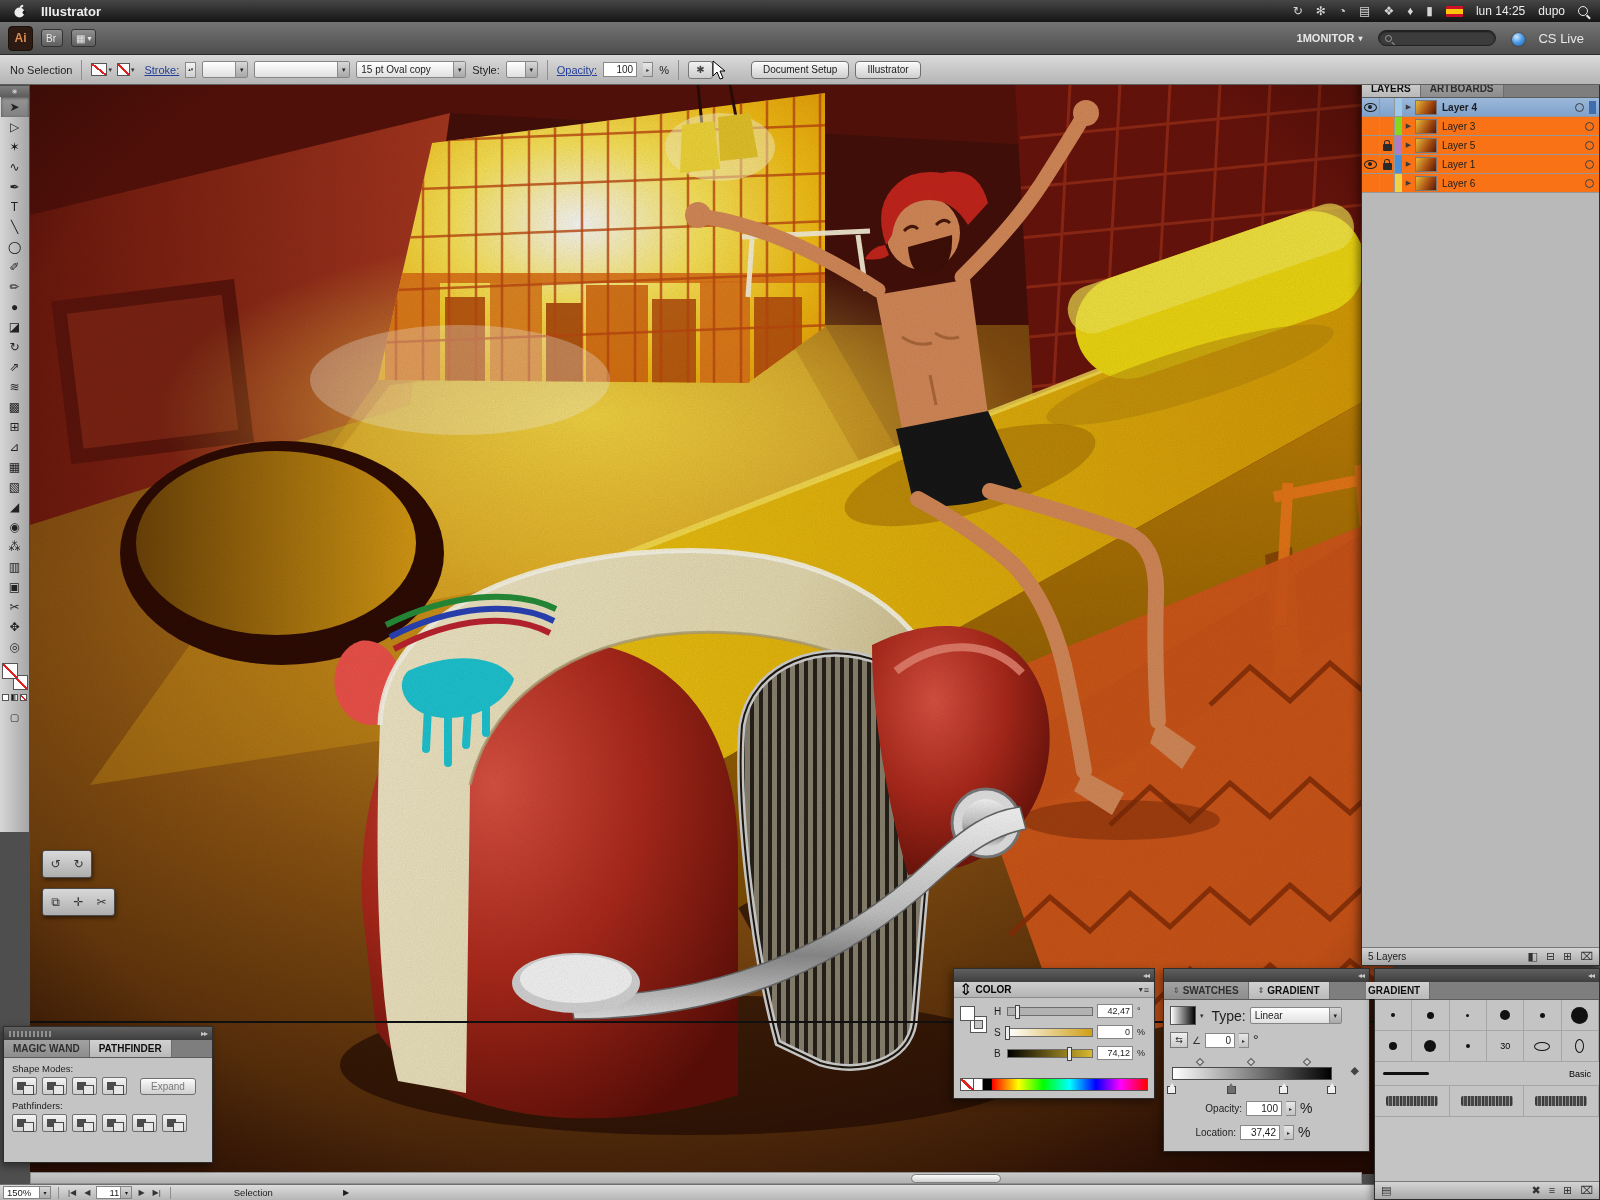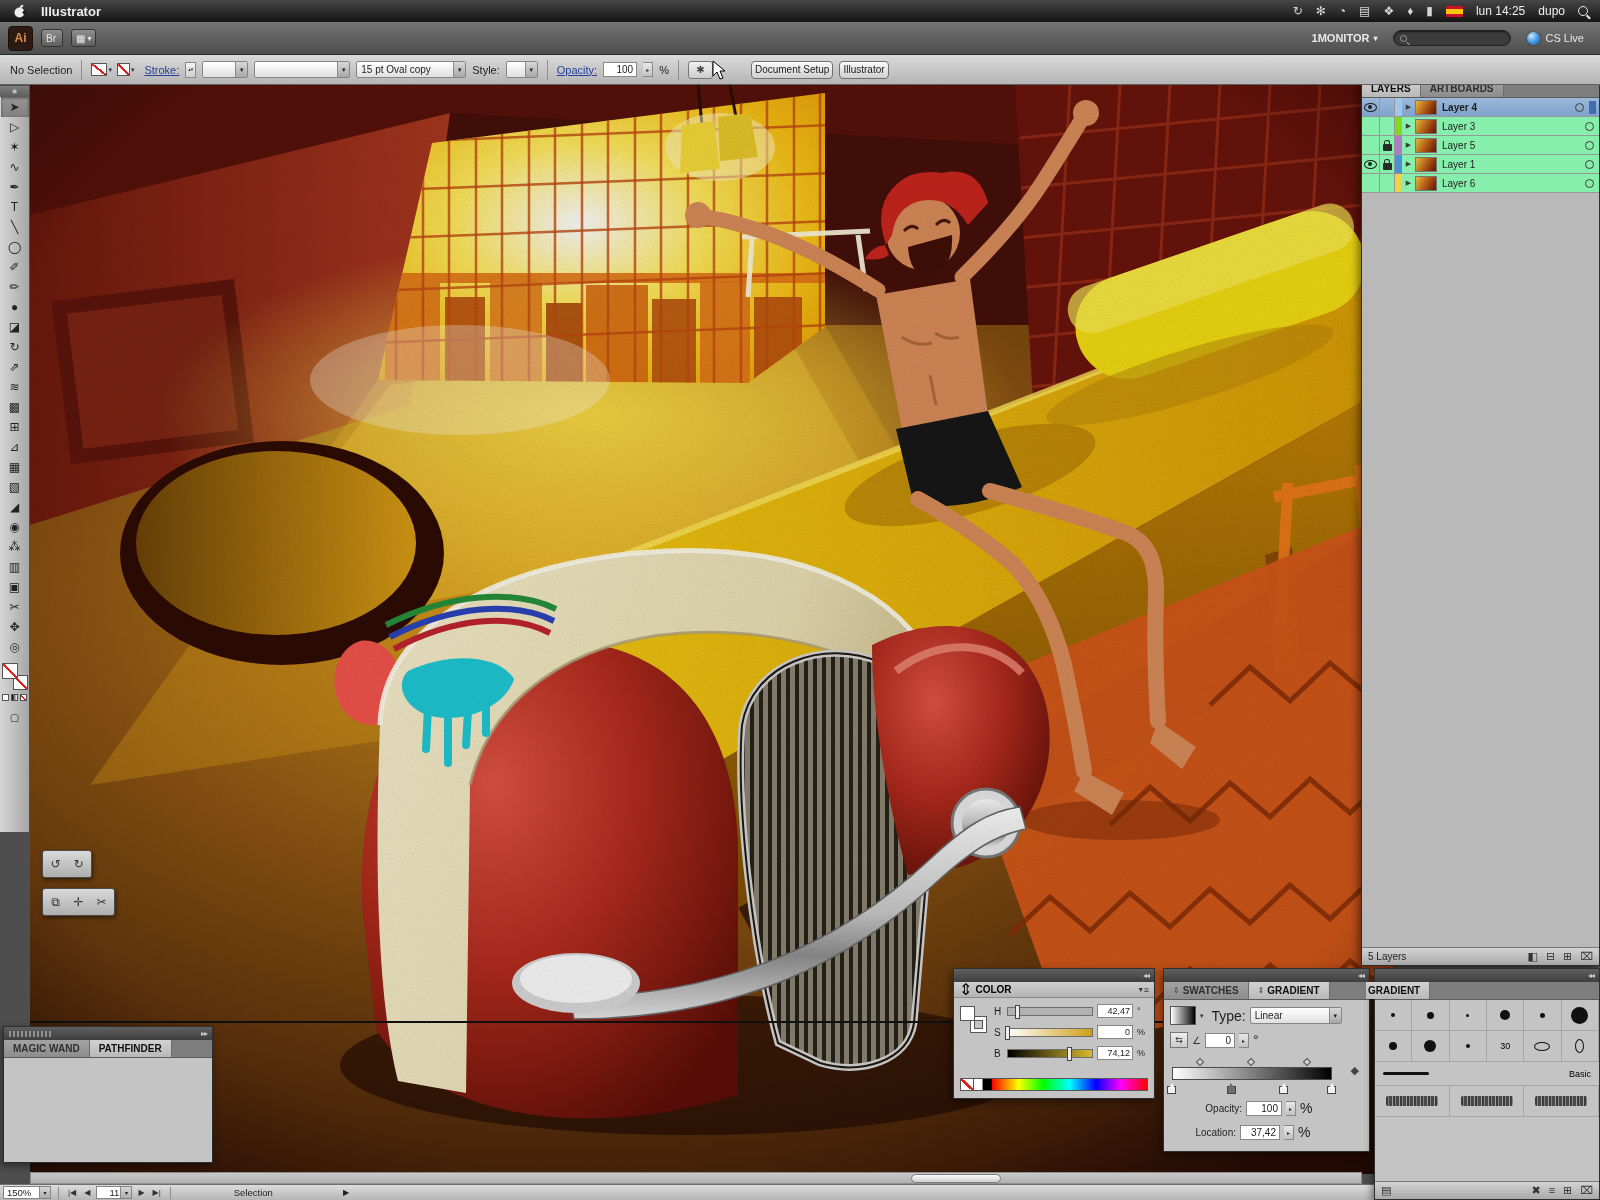--- a/index.html
+++ b/index.html
@@ -22,21 +22,21 @@
 
 #appbar{position:absolute;left:0;top:22px;width:1600px;height:33px;background:linear-gradient(#747474,#4d4d4d);border-bottom:1px solid #292929;display:flex;align-items:center;padding:0 8px;gap:8px;z-index:20}
 .ai-logo{width:25px;height:25px;background:#2d1a12;border:1px solid #17100b;border-radius:4px;color:#d98e4f;font-size:12px;font-weight:bold;display:flex;align-items:center;justify-content:center}
 .mini-btn{height:18px;min-width:22px;padding:0 4px;background:linear-gradient(#909090,#5e5e5e);border:1px solid #333;border-radius:3px;color:#e8e8e8;font-size:10px;display:inline-flex;align-items:center;gap:2px}
 .ab-right{margin-left:auto;display:flex;align-items:center;gap:16px;padding-right:8px}
 .ws-btn{background:none;border:none;color:#e8e8e8;font-size:11px;font-weight:bold;display:flex;align-items:center;gap:4px}
 .caret{font-size:8px}
 .searchbox{width:118px;height:16px;background:#3c3c3c;border:1px solid #222;border-radius:8px;display:flex;align-items:center;padding:0 6px;box-shadow:inset 0 1px 2px rgba(0,0,0,.6)}
 .mag{width:7px;height:7px;border:1.4px solid #9a9a9a;border-radius:50%;position:relative;display:inline-block}
 .mag::after{content:"";position:absolute;width:4px;height:1.4px;background:#9a9a9a;transform:rotate(45deg);left:5px;top:7px}
-.cs-live{background:none;border:none;color:#e8e8e8;font-size:11px;display:flex;align-items:center;gap:5px}
+.cs-live{background:none;border:none;color:#e8e8e8;font-size:13px;display:flex;align-items:flex-end;gap:13px}
 .ball{width:13px;height:13px;border-radius:50%;background:radial-gradient(circle at 35% 30%,#cfe8ff,#4f9fe8 45%,#1857a8);box-shadow:0 0 2px rgba(0,0,0,.6)}
 
 
 #controlbar{position:absolute;left:0;top:55px;width:1600px;height:30px;background:linear-gradient(#dadada,#b5b5b5);border-bottom:1px solid #5f5f5f;display:flex;align-items:center;padding:0 10px;gap:6px;font-size:11px;color:#1d1d1d;z-index:20}
 .cb-text{font-size:11px}
 .cb-link{color:#23409a;text-decoration:underline;font-size:11px}
 .sep{width:1px;height:20px;background:#8f8f8f;margin:0 3px}
 .swatch-pair{display:flex;align-items:center;gap:1px}
 .swatch{width:16px;height:13px;background:#fff;border:1px solid #555;position:relative;display:inline-block}
 .swatch.small{width:13px;height:13px}
@@ -44,21 +44,21 @@
 .mini-caret{font-size:7px;color:#333;margin-right:4px}
 .stepper{width:11px;height:16px;border:1px solid #888;background:linear-gradient(#f4f4f4,#cfcfcf);font-size:5px;line-height:5px;display:inline-flex;flex-direction:column;align-items:center;justify-content:center;color:#333}
 .dd{height:17px;background:linear-gradient(#fff,#e0e0e0);border:1px solid #858585;border-radius:2px;display:inline-flex;align-items:center;font-size:10px;position:relative;padding-left:4px}
 .dd .dd-val{white-space:nowrap;overflow:hidden}
 .dd .dd-arr{margin-left:auto;width:12px;align-self:stretch;background:linear-gradient(#d8d8d8,#a8a8a8);border-left:1px solid #8a8a8a;display:flex;align-items:center;justify-content:center;font-size:7px;color:#222}
 .w30{width:32px}.w44{width:46px}.w92{width:92px}.w100{width:96px}.w104{width:110px}
 .field{height:15px;background:#fff;border:1px solid #888;font-size:10px;display:inline-flex;align-items:center;justify-content:flex-end;padding:0 3px}
 .w34{width:34px}
 .spin{width:10px;height:15px;border:1px solid #888;border-left:none;background:linear-gradient(#e8e8e8,#c2c2c2);font-size:6px;display:inline-flex;align-items:center;justify-content:center;color:#333}
 .icon-btn{width:25px;height:18px;border:1px solid #777;border-radius:3px;background:linear-gradient(#f2f2f2,#cdcdcd);font-size:10px;color:#444;display:inline-flex;align-items:center;justify-content:center}
-.push-btn{height:18px;padding:0 3px;border:1px solid #6f6f6f;border-radius:4px;background:linear-gradient(#fbfbfb,#cfcfcf);font-size:10px;color:#1a1a1a;box-shadow:inset 0 1px 0 #fff}
+.push-btn{height:18px;padding:0 11px;border:1px solid #6f6f6f;border-radius:4px;background:linear-gradient(#fbfbfb,#cfcfcf);font-size:10px;color:#1a1a1a;box-shadow:inset 0 1px 0 #fff}
 .spacer26{width:26px;display:inline-block}
 
 
 #toolbar{position:absolute;left:0;top:85px;width:30px;height:748px;background:linear-gradient(90deg,#d6d6d6,#a6a6a6);border:1px solid #4e4e4e;border-left:none;z-index:6;display:flex;flex-direction:column;align-items:center}
 .tb-head{width:100%;height:11px;background:linear-gradient(#7e7e7e,#5c5c5c);color:#cfcfcf;font-size:6px;text-align:center;line-height:11px}
 #tools{display:flex;flex-direction:column;align-items:center;width:100%}
 .tool{width:28px;height:20px;display:flex;align-items:center;justify-content:center;font-size:12px;color:#222}
 .tool.selected{background:linear-gradient(#969696,#808080);box-shadow:inset 0 1px 3px rgba(0,0,0,.45)}
 .fs-widget{position:relative;width:26px;height:27px;margin-top:6px}
 .fs-back{position:absolute;right:0;bottom:0;width:15px;height:15px;background:#fff;border:1px solid #555}
@@ -91,21 +91,21 @@
 .foot-icons{margin-left:auto;display:flex;gap:8px}
 .fico{font-size:11px;color:#333}
 .fpanel{position:absolute;z-index:7;display:flex;flex-direction:column;border:1px solid #2e2e2e;box-shadow:-2px 3px 8px rgba(0,0,0,.45);background:#c4c4c4}
 .ptitle{height:16px;background:linear-gradient(#cecece,#b4b4b4);border-bottom:1px solid #8a8a8a;display:flex;align-items:center;padding:0 5px;gap:3px;flex:0 0 auto}
 .ptitle-text{font-size:10px;font-weight:bold}
 .pmenu{margin-left:auto;font-size:9px;color:#333;display:flex;align-items:center;gap:1px}
 .pbody{flex:1 1 auto;position:relative;font-size:10px;color:#1d1d1d}
 
 
 #layers-panel{position:absolute;left:1361px;top:66px;width:239px;height:900px;z-index:6;display:flex;flex-direction:column;border:1px solid #2e2e2e;box-shadow:-3px 3px 8px rgba(0,0,0,.45);background:#b9b9b9}
-.layer-row{height:19px;display:flex;align-items:center;background:#86efac;border-bottom:1px solid #979797;font-size:10px;color:#1c1c1c}
+.layer-row{height:19px;display:flex;align-items:center;background:#f97316;border-bottom:1px solid #979797;font-size:10px;color:#1c1c1c}
 .layer-row.selected{background:linear-gradient(#9cb8da,#7fa2cb)}
 .layer-row.selected .layer-name{font-weight:bold}
 .cell{width:18px;height:100%;border-right:1px solid #979797;display:flex;align-items:center;justify-content:center;flex:0 0 auto}
 .lock-cell{width:15px}
 .eye{width:13px;height:9px;border:1px solid #1e1e1e;border-radius:50%;position:relative}
 .eye::after{content:"";position:absolute;left:3.2px;top:1.6px;width:4px;height:4px;background:#1e1e1e;border-radius:50%}
 .lock{width:9px;height:7px;background:#2a2a2a;position:relative;margin-top:4px;border-radius:1px}
 .lock::before{content:"";position:absolute;left:1.5px;top:-4px;width:4px;height:4px;border:1.5px solid #2a2a2a;border-bottom:none;border-radius:2.5px 2.5px 0 0}
 .color-bar{width:7px;height:100%;flex:0 0 auto}
 .disclosure{width:13px;text-align:center;font-size:7px;color:#3c3c3c;flex:0 0 auto}
@@ -820,20 +820,39 @@
 
   <div id="pathfinder-panel" class="fpanel">
     <div class="panel-strip">
       <span class="grip"></span>
       <span class="strip-collapse">▸▸</span>
     </div>
     <div class="tabs">
       <span class="tab">MAGIC WAND</span>
       <span class="tab active">PATHFINDER</span>
     </div>
+    <div class="pbody pf-pad">
+      <div class="pf-label">Shape Modes:</div>
+      <div class="pf-row">
+        <span class="pf-btn"></span>
+        <span class="pf-btn"></span>
+        <span class="pf-btn"></span>
+        <span class="pf-btn"></span>
+        <button class="push-btn small">Expand</button>
+      </div>
+      <div class="pf-label">Pathfinders:</div>
+      <div class="pf-row">
+        <span class="pf-btn"></span>
+        <span class="pf-btn"></span>
+        <span class="pf-btn"></span>
+        <span class="pf-btn"></span>
+        <span class="pf-btn"></span>
+        <span class="pf-btn"></span>
+      </div>
+    </div>
   </div>
 
   <div id="hscroll">
       <span class="thumb"></span>
     </div>
 
   <div id="statusbar">
     <span class="zoom-box">
         <span>150%</span>
         <span class="dd-arr">▾</span>

